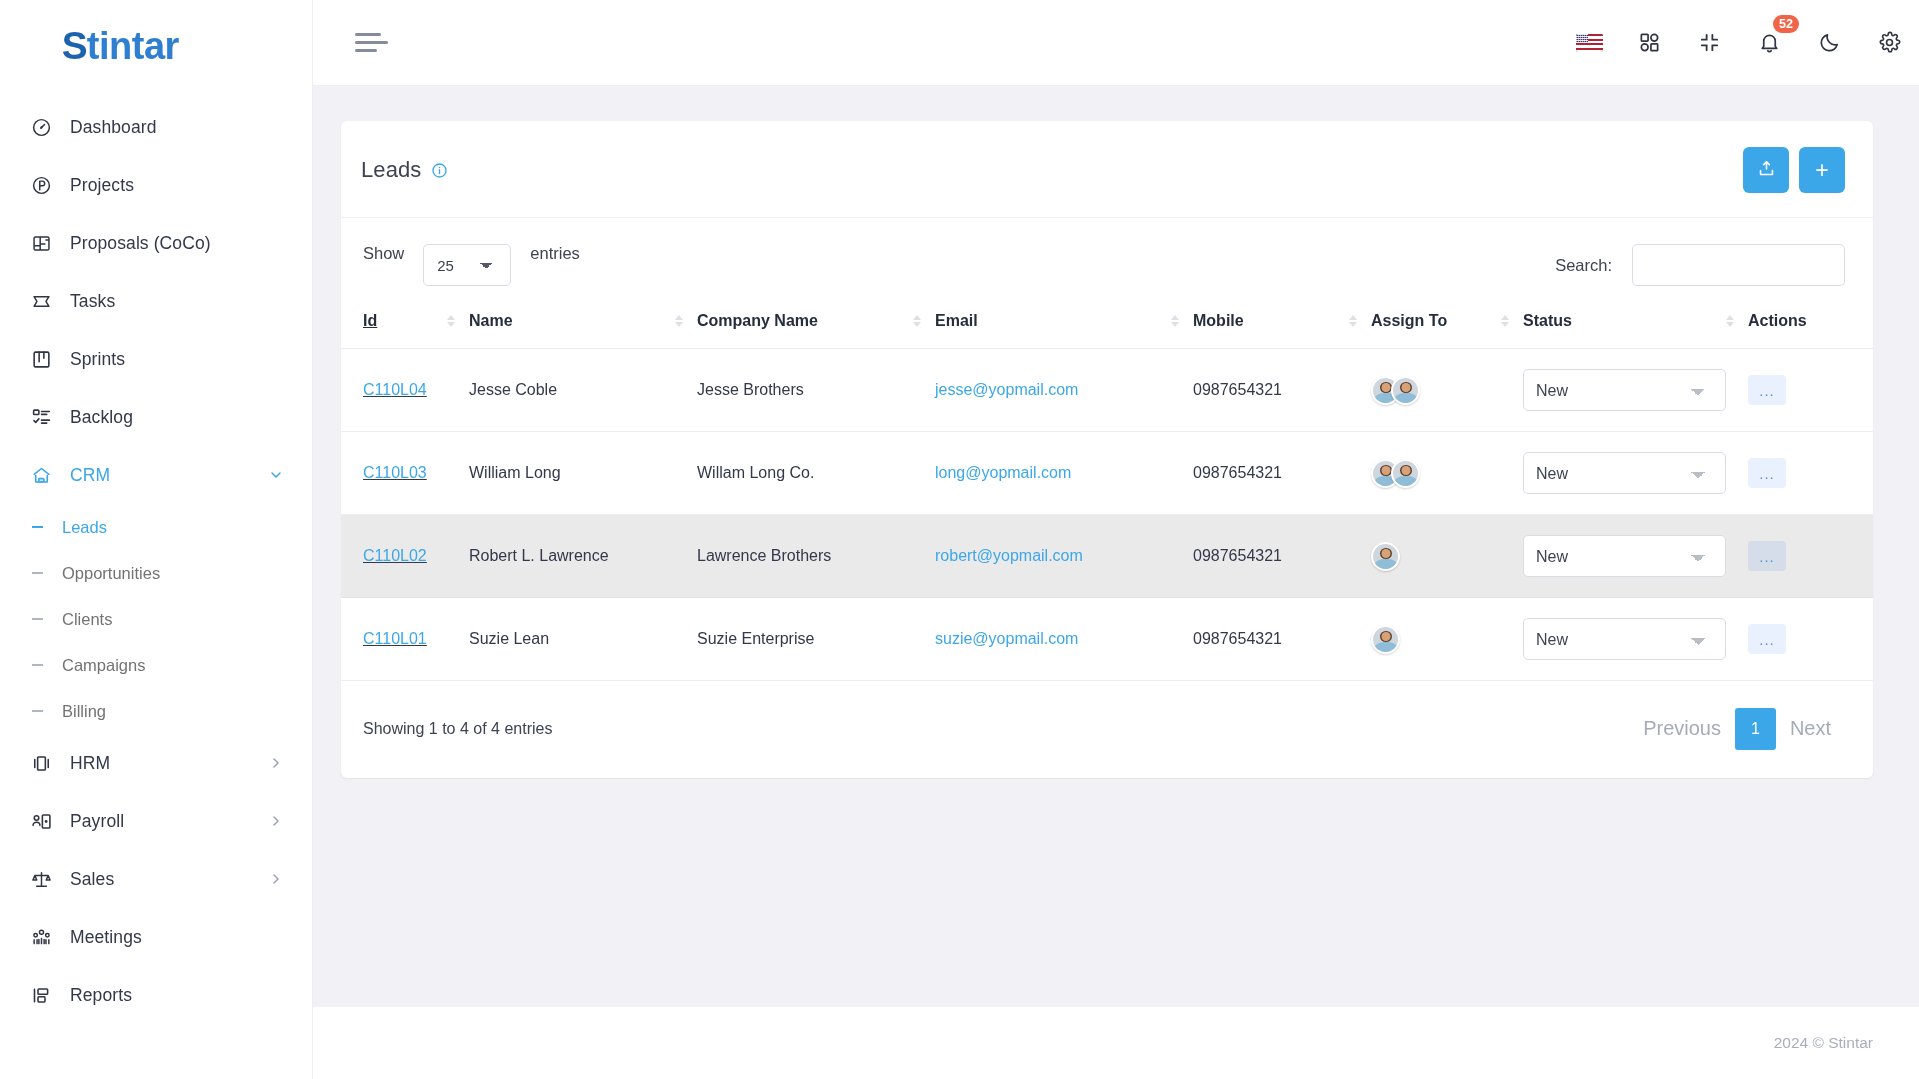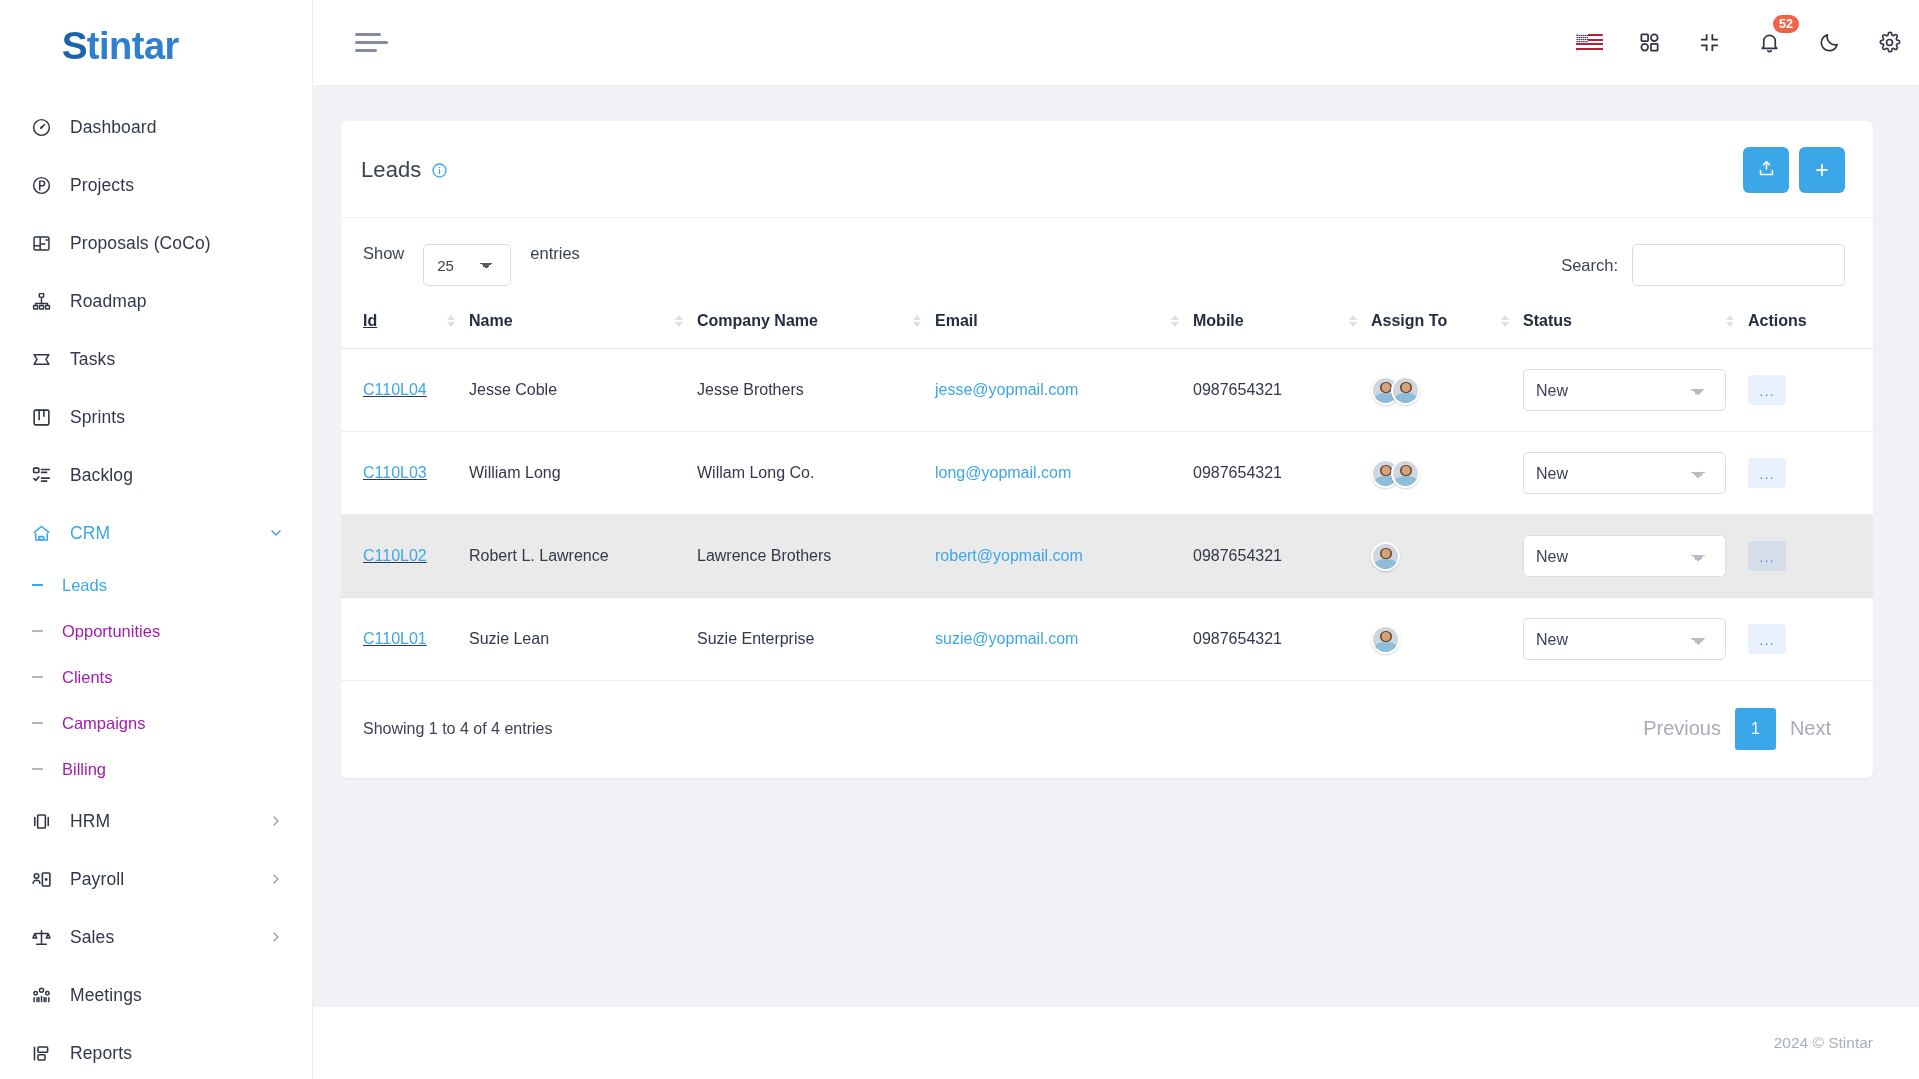--- a/index.html
+++ b/index.html
@@ -60,21 +60,21 @@
 
   .sub-item {
     display: flex; align-items: center;
     height: 46px; padding-left: 32px; cursor: pointer;
   }
   .sub-dash {
     width: 22px; min-width:22px; color: #b0b6c2; font-size: 17px;
     display: flex; align-items: center; justify-content: flex-start;
   }
   .sub-dash i { display:block; width:11px; height:1.6px; background:#b0b6c2; }
-  .sub-label { font-size: 16.5px; color: #a21caf; margin-left: 8px; }
+  .sub-label { font-size: 16.5px; color: #737373; margin-left: 8px; }
   .sub-item.active .sub-label { color: #3ba7e8; }
   .sub-item.active .sub-dash i { background:#3ba7e8; }
 
   
   .main { flex: 1; height: 1079px; display: flex; flex-direction: column;
           background: #f1f1f6; position: relative; }
 
   .topbar {
     height: 86px; min-height: 86px; background: #fff;
     display: flex; align-items: center;
@@ -169,21 +169,21 @@
     background:#fff; font-size:15px; color:#3d4352; padding:0 10px 0 13px;
     font-family:"Liberation Sans", sans-serif; cursor:pointer;
     appearance:none; -webkit-appearance:none;
     background-image:
       linear-gradient(45deg, transparent 50%, #55596a 50%),
       linear-gradient(135deg, #55596a 50%, transparent 50%);
     background-position: calc(100% - 24px) 18px, calc(100% - 18px) 18px;
     background-size: 6px 6px, 6px 6px;
     background-repeat:no-repeat;
   }
-  .search-wrap { margin-left:auto; display:flex; align-items:center; gap:14px;
+  .search-wrap { margin-left:auto; display:flex; align-items:center; gap:20px;
      font-size:16.5px; color:#3d4352; }
   .search-input {
     width:213px; height:42px; border:1px solid #d9dde3; border-radius:5px;
     padding:0 10px; font-size:15px; background:#fff;
     font-family:"Liberation Sans", sans-serif; outline:none;
   }
 
   table.leads { width:100%; border-collapse:collapse; table-layout:fixed; }
   table.leads th {
     text-align:left; font-size:16px; color:#262d3d; font-weight:bold;
@@ -298,32 +298,20 @@
       <div class="nav-item">
         <span class="ico">
           <svg viewBox="0 0 24 24" fill="none" stroke="currentColor" stroke-width="1.7">
               <rect x="3.5" y="4.5" width="17" height="15" rx="1.5"></rect>
               <path d="M3.5 14.5h7m0-10v15m0-7h6m0-4.5h4"></path>
             </svg>
         </span>
         <span class="nav-label">Proposals (CoCo)</span>
       </div>
 
-      <div class="nav-item">
-        <span class="ico">
-          <svg viewBox="0 0 24 24" fill="none" stroke="currentColor" stroke-width="1.7">
-              <rect x="9.5" y="3" width="5" height="4" rx=".6"></rect>
-              <rect x="3" y="16.5" width="4.5" height="4" rx=".6"></rect>
-              <rect x="9.8" y="16.5" width="4.5" height="4" rx=".6"></rect>
-              <rect x="16.6" y="16.5" width="4.5" height="4" rx=".6"></rect>
-              <path d="M12 7v4M5.2 16.5v-2.3h13.6v2.3M12 14.2V11"></path>
-            </svg>
-        </span>
-        <span class="nav-label">Roadmap</span>
-      </div>
 
       <div class="nav-item">
         <span class="ico">
           <svg viewBox="0 0 24 24" fill="none" stroke="currentColor" stroke-width="1.7" stroke-linejoin="round">
               <path d="M3.5 6.5h17l-3.4 5.3 3.4 5.7h-17l3.3-5.7z"></path>
             </svg>
         </span>
         <span class="nav-label">Tasks</span>
       </div>
 

